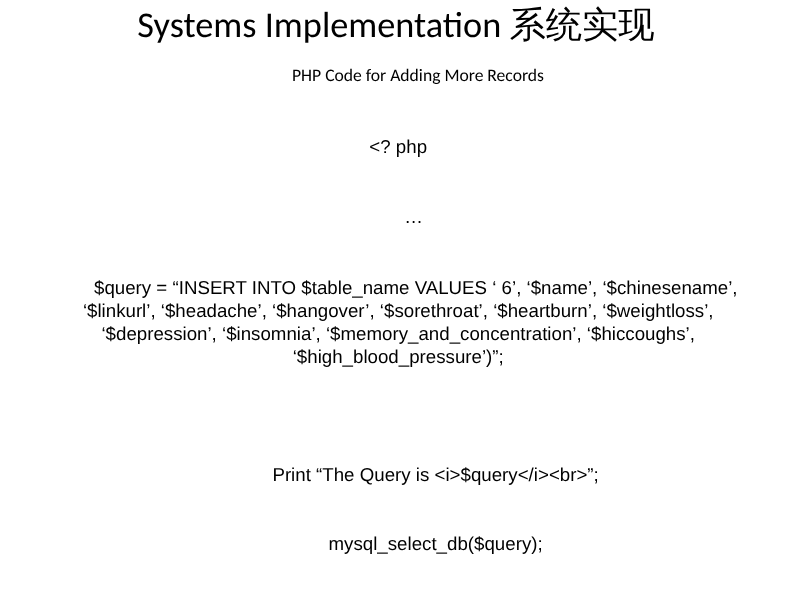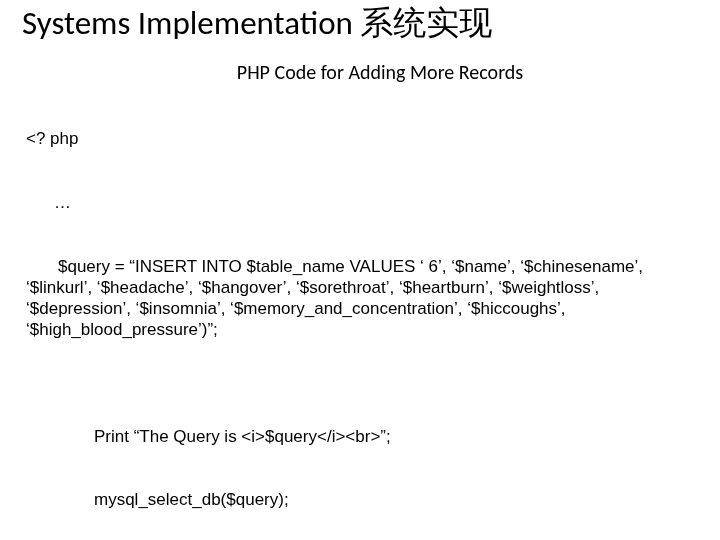--- a/index.html
+++ b/index.html
@@ -1,33 +1,33 @@
 <!DOCTYPE html>
 <html><head>
   <meta charset="utf-8">
   <style>
-    * { margin: 0; padding: 0; box-sizing: border-box; }
+    * { margin: 0; padding: 0; box-sizing: border-box; text-align: center; }
     body {
       width: 720px;
       height: 540px;
       background: #fff;
       font-family: Calibri, Arial, sans-serif;
       color: #000;
       padding: 0 22px;
       overflow: hidden;
     }
     .title {
       font-size: 33px;
       font-weight: 400;
       line-height: 1.2;
       margin-top: 4px;
       margin-bottom: 16px;
     }
     .subtitle {
-      font-size: 20px;
+      font-size: 16px;
       font-weight: 400;
       text-align: center;
       margin-bottom: 2px;
       margin-left: 40px;
     }
     .code-block {
       font-family: Arial, sans-serif;
       font-size: 17px;
       line-height: 1.25;
       white-space: pre-wrap;

